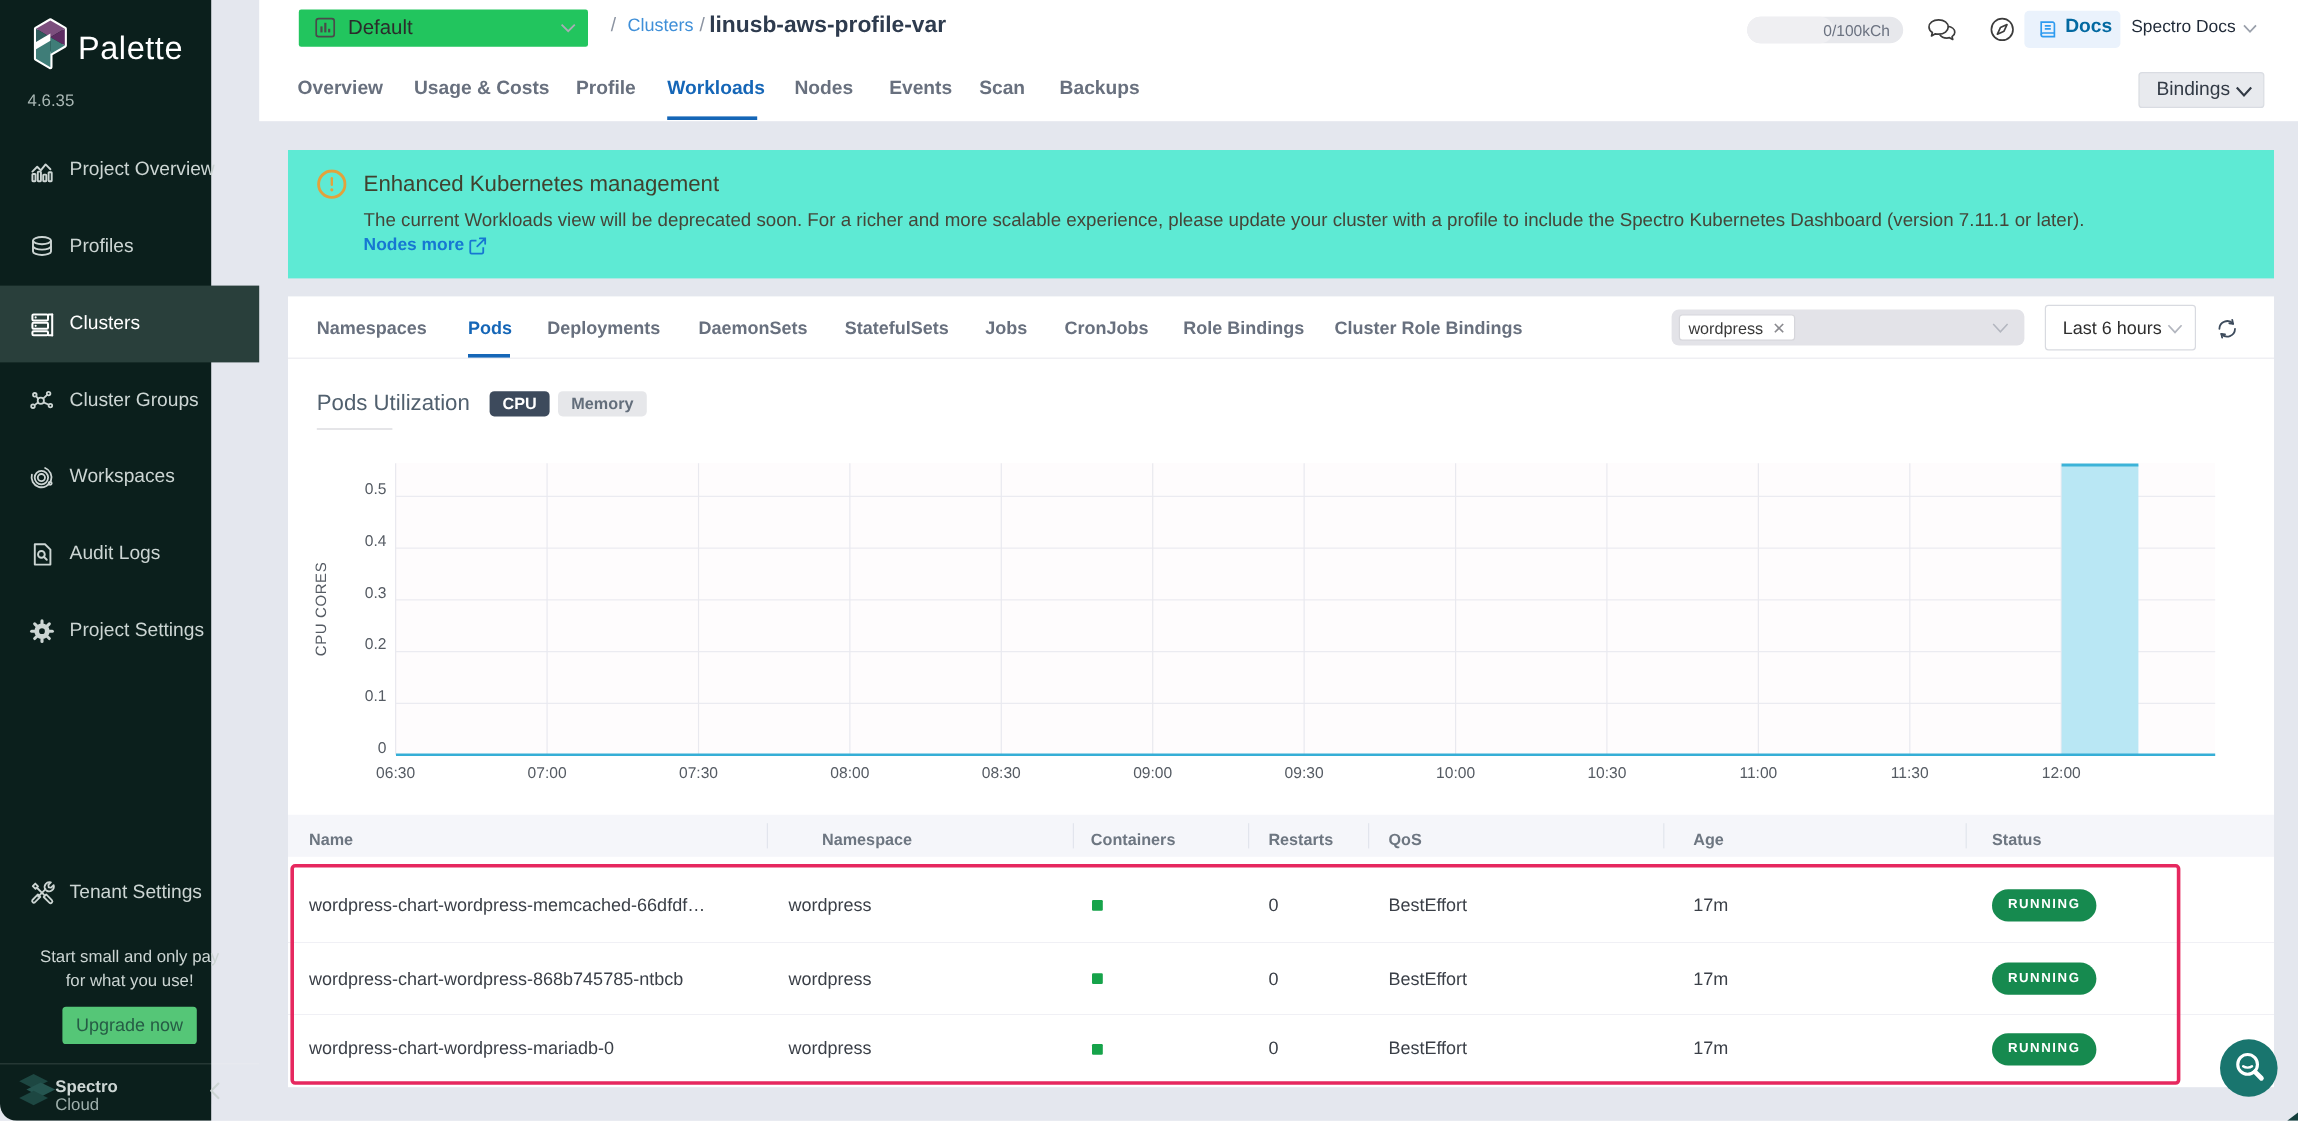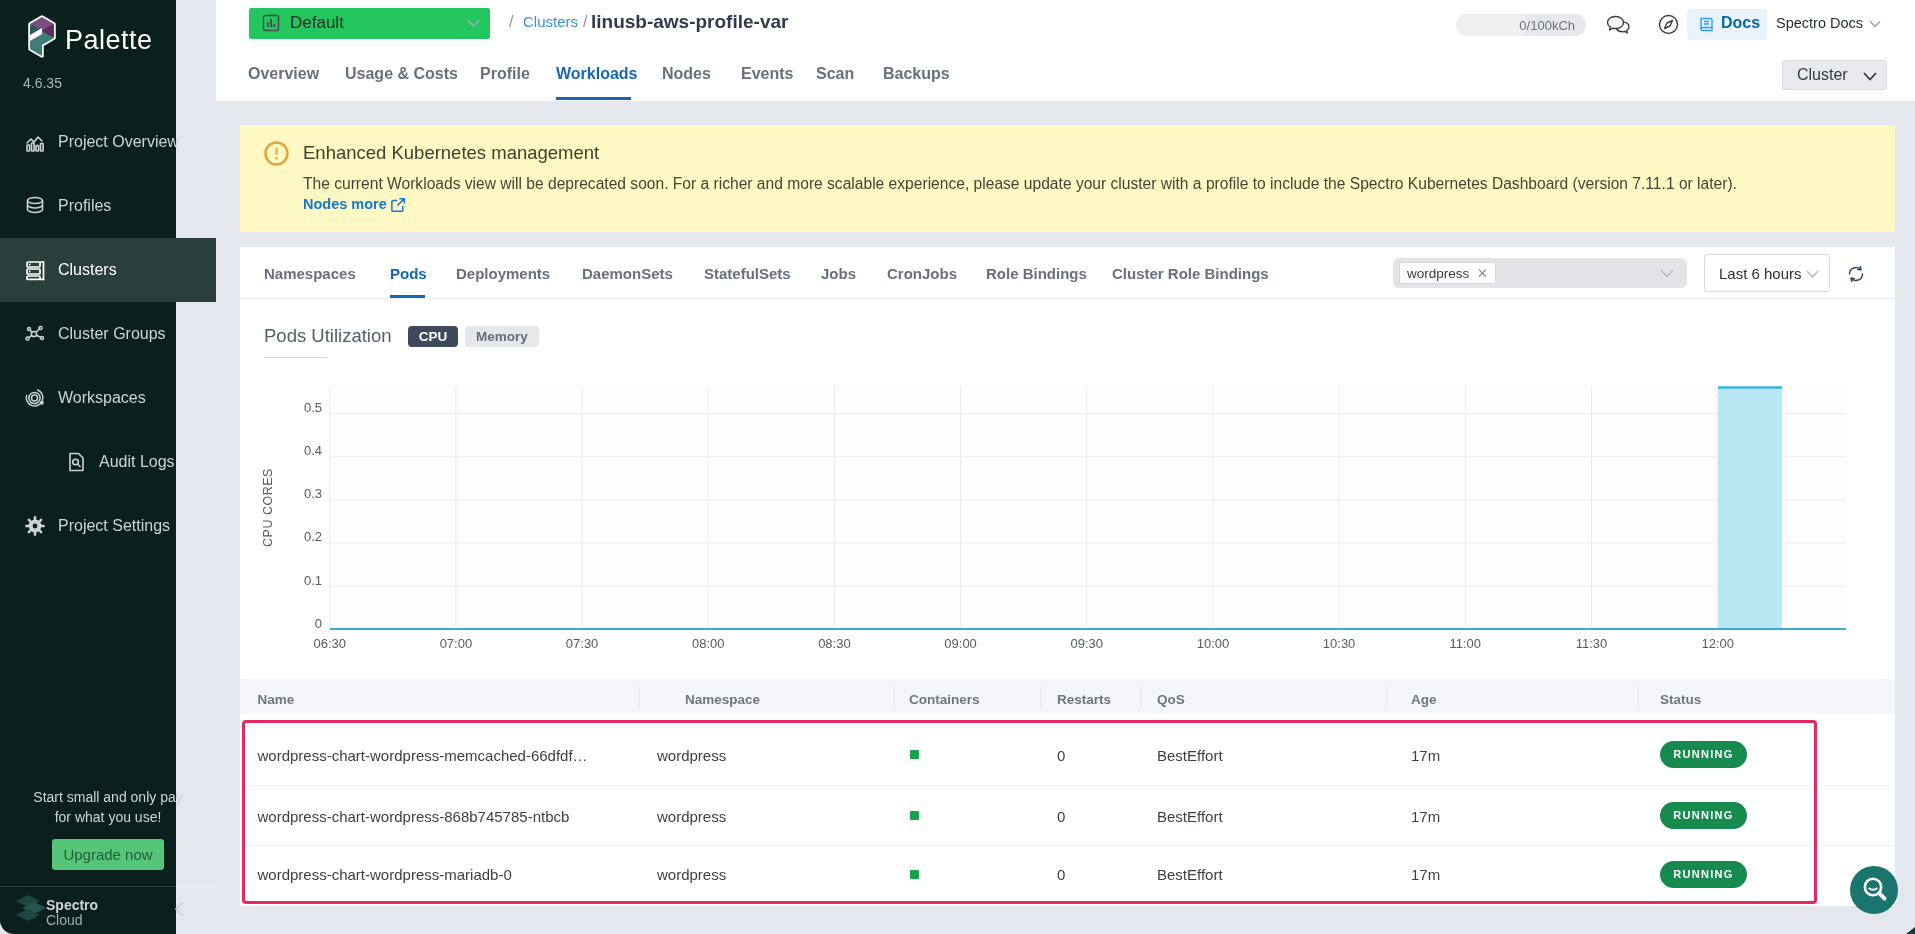--- a/index.html
+++ b/index.html
@@ -20,21 +20,21 @@
 #header { position:absolute; left:216px; top:0; width:1699px; height:101px; background:#ffffff; }
 #projsel { position:absolute; left:33px; top:8px; width:241px; height:31px; background:#22c55e; border-radius:2px; }
 #projsel .ptxt { position:absolute; left:41px; top:5px; font-size:17px; color:#2b2b2b; }
 .crumb { position:absolute; top:13px; font-size:15px; color:#8b93a1; }
 #bcname { position:absolute; left:375px; top:11px; font-size:19px; font-weight:bold; color:#2e3b4e; }
 .tab { position:absolute; top:65px; font-size:16px; font-weight:bold; color:#68707e; }
 .tab.active { color:#1566b7; }
 #tabline { position:absolute; left:340px; top:97px; width:75px; height:3px; background:#1566b7; }
 
 
-#banner { position:absolute; left:240px; top:125px; width:1655px; height:107px; background:#fef9c3; }
+#banner { position:absolute; left:240px; top:125px; width:1655px; height:107px; background:#5eead4; }
 #banner .btitle { position:absolute; left:63px; top:17px; font-size:18.5px; color:#41412f; }
 #banner .bbody { position:absolute; left:63px; top:50px; font-size:15.6px; color:#454538; }
 #banner .blink { position:absolute; left:63px; top:71px; font-size:14.5px; color:#1677d2; font-weight:bold; }
 
 
 #panel { position:absolute; left:240px; top:247px; width:1655px; height:659px; background:#ffffff; }
 .stab { position:absolute; top:18px; font-size:15px; font-weight:bold; color:#68707e; white-space:nowrap; }
 .stab.active { color:#1566b7; }
 #stabline { position:absolute; left:150px; top:48px; width:35px; height:3px; background:#1566b7; }
 #stabborder { position:absolute; left:0; top:51px; width:1655px; height:1px; background:#ebecf1; }
@@ -133,21 +133,21 @@
   </div>
   <div class="navitem" style="top:366px;">
     <svg class="nicon" viewBox="0 0 24 24" fill="none" stroke="#ccd5d3" stroke-width="1.5">
       <circle cx="11.5" cy="12" r="3"></circle>
       <circle cx="11.5" cy="12" r="5.6"></circle>
       <path d="M3.6 9.5 a8.3 8.3 0 1 0 11 -5.5" stroke-linecap="round"></path>
       <circle cx="18.8" cy="16.8" r="1.3"></circle>
     </svg>
     <div class="nlabel">Workspaces</div>
   </div>
-  <div class="navitem" style="top:430px;margin-left:41px;">
+  <div class="navitem" style="top:430px;">
     <svg class="nicon" viewBox="0 0 24 24" fill="none" stroke="#ccd5d3" stroke-width="1.6">
       <path d="M6 3.5 H14.5 L19 8 V20.5 H6 Z" stroke-linejoin="round"></path>
       <circle cx="11.5" cy="12" r="2.8"></circle>
       <path d="M13.5 14 L16 16.5" stroke-linecap="round"></path>
     </svg>
     <div class="nlabel">Audit Logs</div>
   </div>
   <div class="navitem" style="top:494px;">
     <svg class="nicon" viewBox="0 0 24 24">
       <g stroke="#ccd5d3" stroke-width="2.6" stroke-linecap="round">
@@ -158,20 +158,31 @@
         <path d="M5.9 5.9 L7.8 7.8"></path>
           <path d="M16.2 16.2 L18.1 18.1"></path>
         <path d="M5.9 18.1 L7.8 16.2"></path>
           <path d="M16.2 7.8 L18.1 5.9"></path>
       </g>
       <path d="M12 5.6 a6.4 6.4 0 1 0 0 12.8 a6.4 6.4 0 0 0 0-12.8 Z M12 9.6 a2.4 2.4 0 1 1 0 4.8 a2.4 2.4 0 0 1 0-4.8 Z" fill="#ccd5d3" fill-rule="evenodd"></path>
     </svg>
     <div class="nlabel">Project Settings</div>
   </div>
 
+  <div class="navitem" style="top:712px;">
+    <svg class="nicon" viewBox="0 0 24 24" fill="none" stroke="#ccd5d3" stroke-width="1.5" stroke-linecap="round" stroke-linejoin="round">
+      <path d="M4.3 6.4 L6.4 4.3 L8.7 6.6 L6.6 8.7 Z"></path>
+      <path d="M8.2 8.2 L14 14"></path>
+      <path d="M13.4 15.5 L15.5 13.4 L20.2 18.1 a1.5 1.5 0 0 1 0 2.1 a1.5 1.5 0 0 1 -2.1 0 Z"></path>
+      <path d="M14.8 9.2 a4.0 4.0 0 0 1 4.6 -5.9 L17.3 5.4 l0.3 2 l2 0.3 l2.1-2.1 a4.0 4.0 0 0 1 -5.9 4.6"></path>
+      <path d="M15 9 L8.8 15.2"></path>
+      <path d="M8.6 13.4 L10.6 15.4 L6 20 a1.45 1.45 0 0 1 -2 -2 Z"></path>
+    </svg>
+    <div class="nlabel">Tenant Settings</div>
+  </div>
 
   <div class="abs" style="left:0;top:788px;width:216px;text-align:center;font-size:14px;line-height:19.5px;color:#ccd5d3;">Start small and only pay<br>for what you use!</div>
   <div class="abs" style="left:52px;top:839px;width:112px;height:31px;background:#55c677;border-radius:3px;text-align:center;line-height:31px;font-size:15px;color:#265c45;">Upgrade now</div>
 
   <div class="abs" style="left:0;top:886px;width:216px;height:1px;background:rgba(255,255,255,0.14);"></div>
   <svg class="abs" style="left:14px;top:893px;" width="42" height="32" viewBox="0 0 42 32">
     <path d="M14 2 L26 8 L14 14 L2 8 Z" fill="#1d4742"></path>
     <path d="M20 9 L32 15 L20 21 L8 15 Z" fill="#255550"></path>
     <path d="M14 16 L26 22 L14 28 L2 22 Z" fill="#1d4742"></path>
   </svg>
@@ -229,21 +240,21 @@
   <div class="tab" style="left:129px;">Usage &amp; Costs</div>
   <div class="tab" style="left:264px;">Profile</div>
   <div class="tab active" style="left:340px;">Workloads</div>
   <div class="tab" style="left:446px;">Nodes</div>
   <div class="tab" style="left:525px;">Events</div>
   <div class="tab" style="left:600px;">Scan</div>
   <div class="tab" style="left:667px;">Backups</div>
   <div id="tabline"></div>
 
   <div class="abs" style="left:1566px;top:60px;width:105px;height:30px;background:#e8eaee;border:1px solid #d9dce2;border-radius:3px;">
-    <div class="abs" style="left:14px;top:5px;font-size:16px;color:#323a45;">Cluster</div>
+    <div class="abs" style="left:14px;top:5px;font-size:16px;color:#323a45;">Bindings</div>
     <svg class="abs" style="left:80px;top:11px;" width="14" height="9" viewBox="0 0 14 9" fill="none" stroke="#323a45" stroke-width="1.8">
         <path d="M1 1 L7 7.5 L13 1"></path>
       </svg>
   </div>
 </div>
 
 <div id="banner">
   <svg class="abs" style="left:24px;top:16px;" width="25" height="25" viewBox="0 0 25 25">
     <circle cx="12.5" cy="12.5" r="11" fill="none" stroke="#e2a23c" stroke-width="2.4"></circle>
     <rect x="11.5" y="6.5" width="2" height="7.5" rx="1" fill="#e2a23c"></rect>

